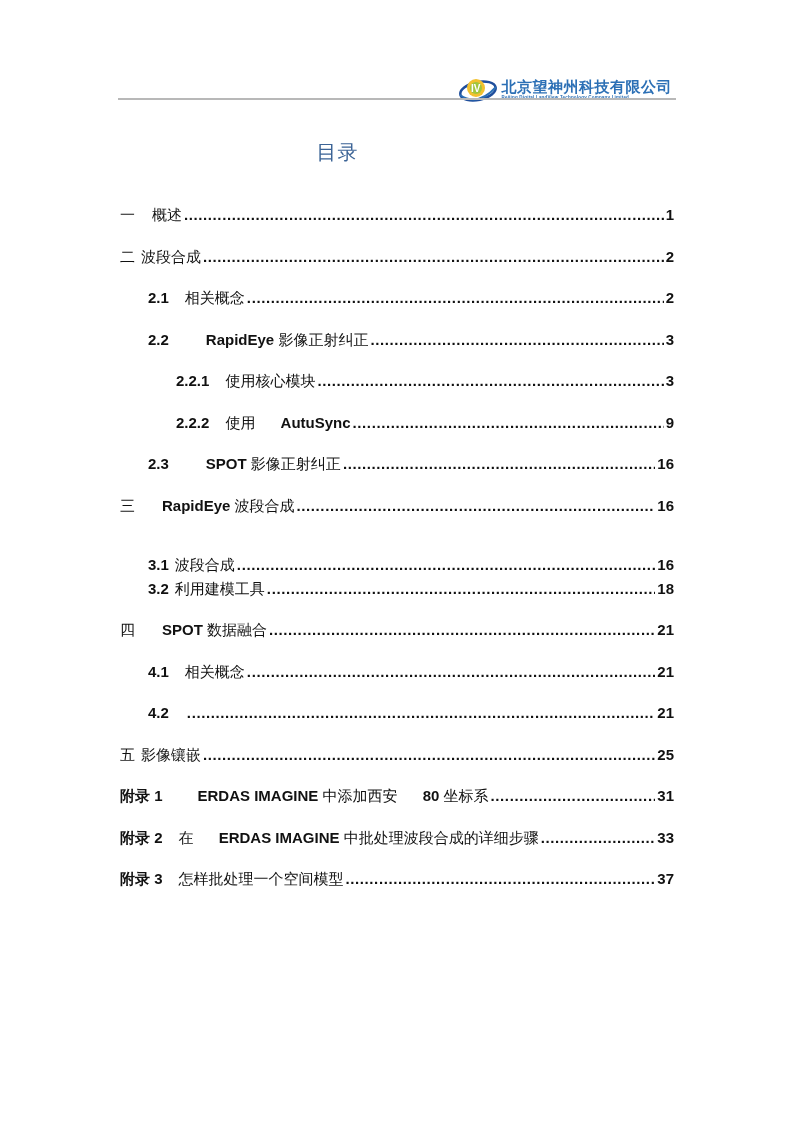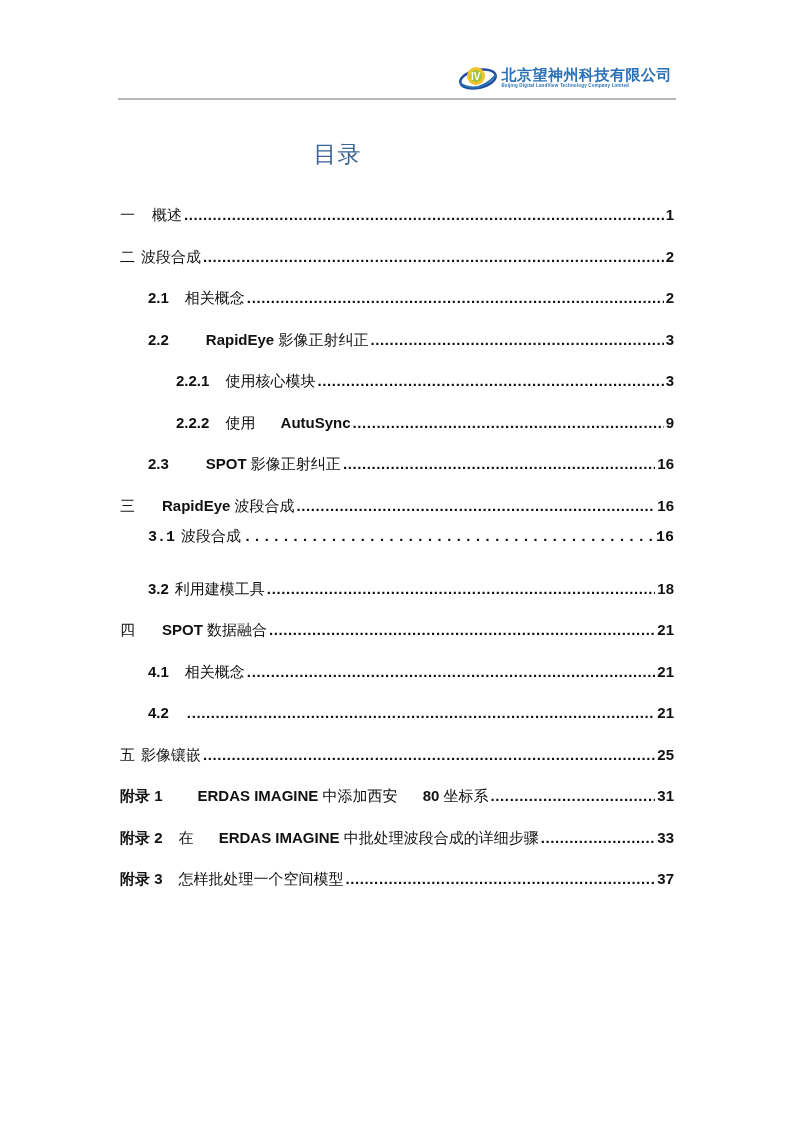--- a/index.html
+++ b/index.html
@@ -5,40 +5,40 @@
     html, body { margin: 0; padding: 0; background: #ffffff; }
     body {
       width: 793px; height: 1122px; position: relative; overflow: hidden;
       font-family: "Liberation Sans", "DejaVu Sans", sans-serif;
       color: #111111;
     }
     .header {
       position: absolute; left: 118px; top: 56px; width: 558px; height: 43px;
     }
     .logo {
-      position: absolute; right: 4px; top: 4px; height: 36px;
+      position: absolute; right: 4px; top: 16px; height: 36px;
       display: flex; align-items: center;
     }
     .logo-mark { width: 40px; height: 34px; margin-right: 4px; }
     .logo-text { display: flex; flex-direction: column; }
     .logo-cn {
       font-size: 15px; font-weight: bold; color: #2b6fb5; letter-spacing: 0.5px;
       line-height: 15px;
     }
     .logo-en {
       font-size: 4.5px; color: #2b6fb5; line-height: 7px; letter-spacing: 0.2px;
       font-weight: bold;
     }
     .header-rule {
       position: absolute; left: 118px; top: 98px; width: 558px; height: 2px;
       background: #b8b8b8;
     }
     .title {
       position: absolute; left: 0; width: 675px; top: 139px;
-      text-align: center; font-size: 23px; color: #3c6496;
+      text-align: center; font-size: 20px; color: #3c6496;
       letter-spacing: 1px;
     }
     .toc { position: absolute; left: 120px; top: 202px; width: 554px; }
     .toc-row {
       position: absolute; left: 0; right: 0; height: 26px;
       display: flex; align-items: baseline; font-size: 15px;
       line-height: 26px; white-space: nowrap;
     }
     .toc-num { font-weight: bold; }
     .toc-num.cn { font-weight: normal; }
@@ -126,21 +126,21 @@
       <span class="toc-dots"></span>
       <span class="toc-page">16</span>
     </div>
     <div class="toc-row" style="top: 290.5px; padding-left: 0px;">
       <span class="toc-num cn">三</span>
       <span class="toc-gap" style="width: 6px;"></span>
       <span class="toc-label"><b>RapidEye</b> 波段合成</span>
       <span class="toc-dots"></span>
       <span class="toc-page">16</span>
     </div>
-    <div class="toc-row" style="top: 323px; padding-left: 28px; font-family: Liberation Mono, monospace;">
+    <div class="toc-row" style="top: 350px; padding-left: 28px;">
       <span class="toc-num">3.1</span>
       <span class="toc-gap" style="width: 6px;"></span>
       <span class="toc-label">波段合成</span>
       <span class="toc-dots"></span>
       <span class="toc-page">16</span>
     </div>
     <div class="toc-row" style="top: 373.5px; padding-left: 28px;">
       <span class="toc-num">3.2</span>
       <span class="toc-gap" style="width: 6px;"></span>
       <span class="toc-label">利用建模工具</span>

